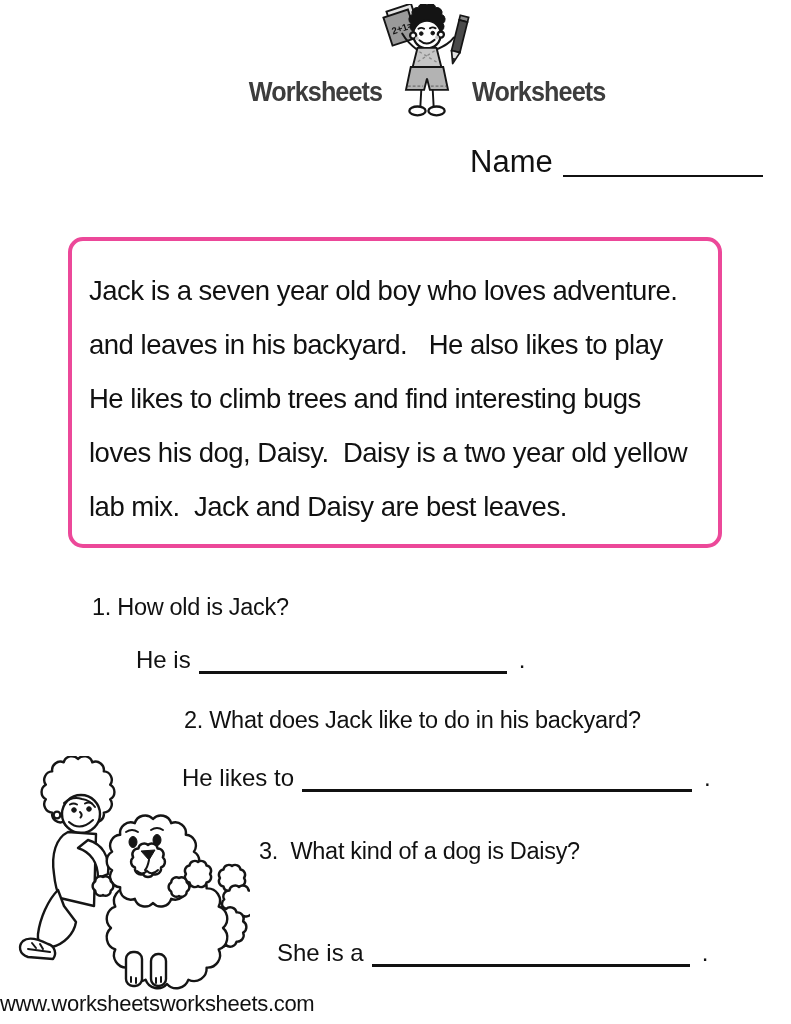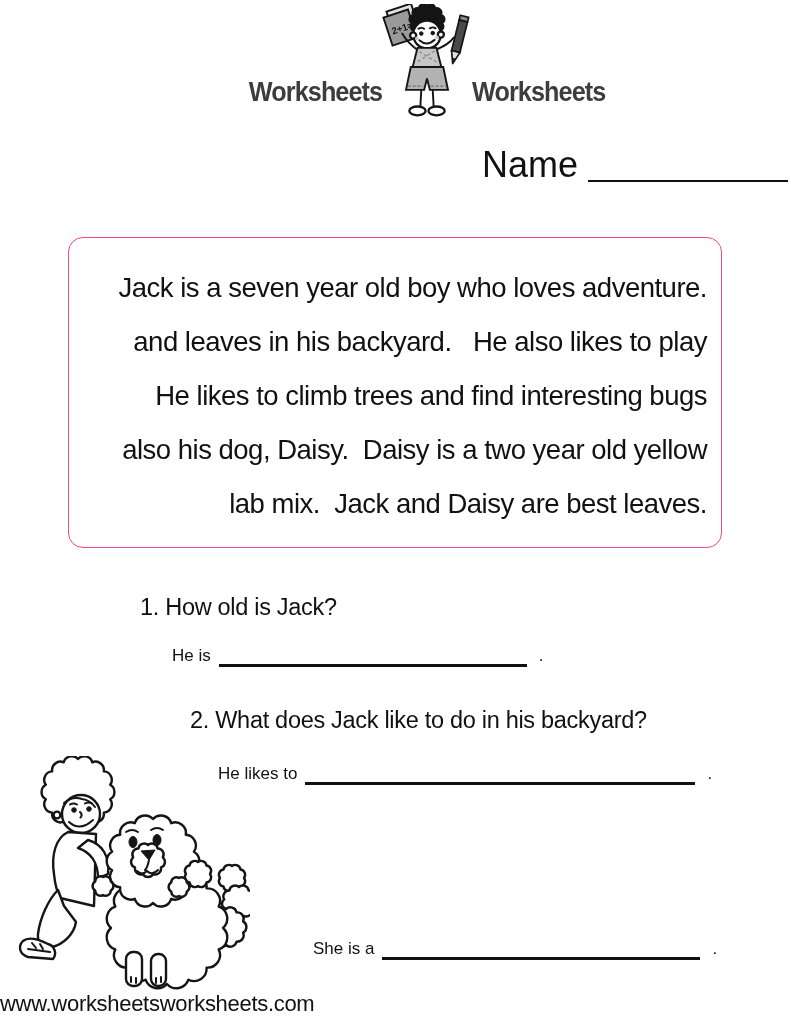--- a/index.html
+++ b/index.html
@@ -8,39 +8,39 @@
     font-family:"Liberation Sans", sans-serif; color:#111; overflow:hidden;
   }
   
   .logo{position:absolute; left:234px; top:4px; display:flex; align-items:flex-end;}
   .logo-word{font-weight:bold; font-size:28px; color:#3d3d3d; letter-spacing:-1px;
     margin-bottom:22px; white-space:pre;}
   .logo-word.left{transform:scaleX(.9); transform-origin:100% 100%;}
   .logo-word.right{transform:scaleX(.9); transform-origin:0 100%;}
   .logo-figure{width:96px; height:126px; margin:0 -3px; flex:0 0 auto;}
   
-  .name-row{position:absolute; left:470px; top:144px; font-size:36px;margin-left:12px;}
+  .name-row{position:absolute; left:470px; top:144px; font-size:31px;}
   .name-blank{display:inline-block; width:200px; border-bottom:2.5px solid #111;
     height:1em; vertical-align:-5px; margin-left:10px;}
   
   .instruction{position:absolute; left:67px; top:194px; font-size:27px; letter-spacing:-0.6px; white-space:pre;}
   
   .story-box{position:absolute; left:68px; top:237px; width:654px; height:311px;
-    box-sizing:border-box; border:1px solid #ec4899; border-radius:15px;
-    padding:23px 14px 0 17px;text-align:right;}
+    box-sizing:border-box; border:4px solid #ec4899; border-radius:15px;
+    padding:23px 14px 0 17px;}
   .story-line{font-size:27.5px; line-height:54px; letter-spacing:-0.5px; white-space:pre;}
   
   .question{position:absolute; font-size:23.5px; letter-spacing:-0.3px; white-space:pre;}
-  .answer{position:absolute; font-size:17px; white-space:nowrap;margin-left:36px;}
+  .answer{position:absolute; font-size:24px; white-space:nowrap;}
   .blank{display:inline-block; border-bottom:3px solid #111; height:1em;
     vertical-align:-6px; margin-left:8px;}
   .period{margin-left:12px;}
-  .q1{left:92px;  top:594px;margin-left:48px;}
+  .q1{left:92px;  top:594px;}
   .a1{left:136px; top:646px;}  .a1 .blank{width:308px;}
-  .q2{left:190px; top:707px;}
+  .q2{left:184px; top:707px;}
   .a2{left:182px; top:764px;}  .a2 .blank{width:390px;}
   .q3{left:259px; top:838px;}
   .a3{left:277px; top:939px;}  .a3 .blank{width:318px;}
   
   .illustration{position:absolute; left:10px; top:756px; width:240px; height:238px;}
   .line{fill:#ffffff; stroke:#151515; stroke-width:2.4; stroke-linejoin:round; stroke-linecap:round;}
   .thin{fill:none; stroke:#151515; stroke-width:2; stroke-linecap:round;}
   .ink{fill:#151515; stroke:#151515; stroke-width:1; stroke-linejoin:round;}
   
   .footer{position:absolute; left:0; right:0; top:991px; text-align:left;
@@ -99,34 +99,35 @@
 
   <div class="name-row">
     <span>Name</span><span class="name-blank"></span>
   </div>
 
 
   <div class="story-box">
     <div class="story-line">Jack is a seven year old boy who loves adventure.</div>
     <div class="story-line">and leaves in his backyard.   He also likes to play</div>
     <div class="story-line">He likes to climb trees and find interesting bugs</div>
-    <div class="story-line">also his dog, Daisy.  Daisy is a two year old yellow</div>
+    <div class="story-line">loves his dog, Daisy.  Daisy is a two year old yellow</div>
     <div class="story-line">lab mix.  Jack and Daisy are best leaves.</div>
   </div>
 
   <div class="question q1">1. How old is Jack?</div>
   <div class="answer a1">
     <span>He is</span><span class="blank"></span><span class="period">.</span>
   </div>
 
   <div class="question q2">2. What does Jack like to do in his backyard?</div>
   <div class="answer a2">
     <span>He likes to</span><span class="blank"></span><span class="period">.</span>
   </div>
 
+  <div class="question q3">3.  What kind of a dog is Daisy?</div>
   <div class="answer a3">
     <span>She is a</span><span class="blank"></span><span class="period">.</span>
   </div>
 
   <svg class="illustration" viewBox="0 0 240 238" aria-hidden="true">
 
     <g>
       <path class="line" d="M68.0 3.0A8.4 8.4 0 0 1 82.3 6.3A8.4 8.4 0 0 1 93.8 15.4A8.4 8.4 0 0 1 100.2 28.7A8.4 8.4 0 0 1 100.2 43.3A8.4 8.4 0 0 1 93.8 56.6A8.4 8.4 0 0 1 82.3 65.7A8.4 8.4 0 0 1 68.0 69.0A8.4 8.4 0 0 1 53.7 65.7A8.4 8.4 0 0 1 42.2 56.6A8.4 8.4 0 0 1 35.8 43.3A8.4 8.4 0 0 1 35.8 28.7A8.4 8.4 0 0 1 42.2 15.4A8.4 8.4 0 0 1 53.7 6.3A8.4 8.4 0 0 1 68.0 3.0Z"></path>
       <circle cx="71" cy="58" r="19" class="line"></circle>
       <path d="M54 47 Q62 40 72 43 Q80 44 85 51" class="thin" stroke-width="1.8"></path>

